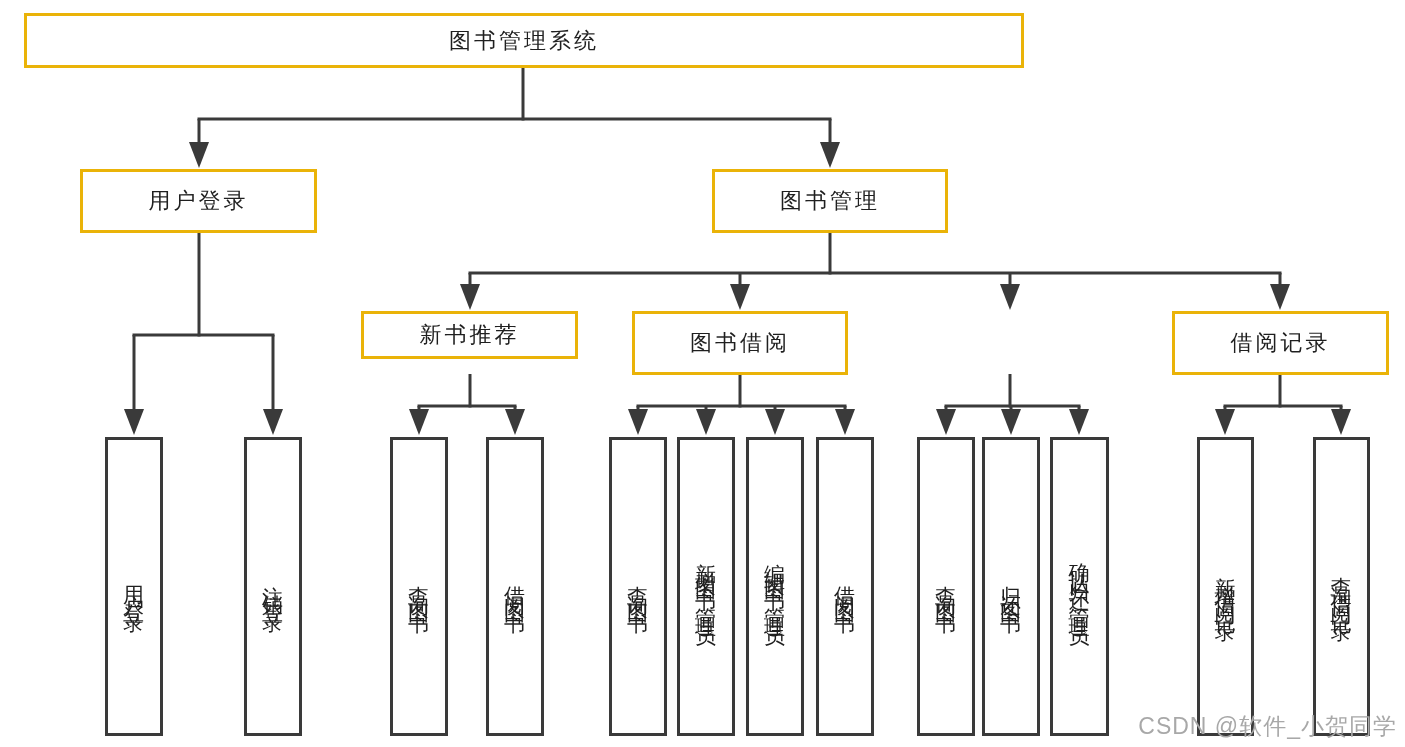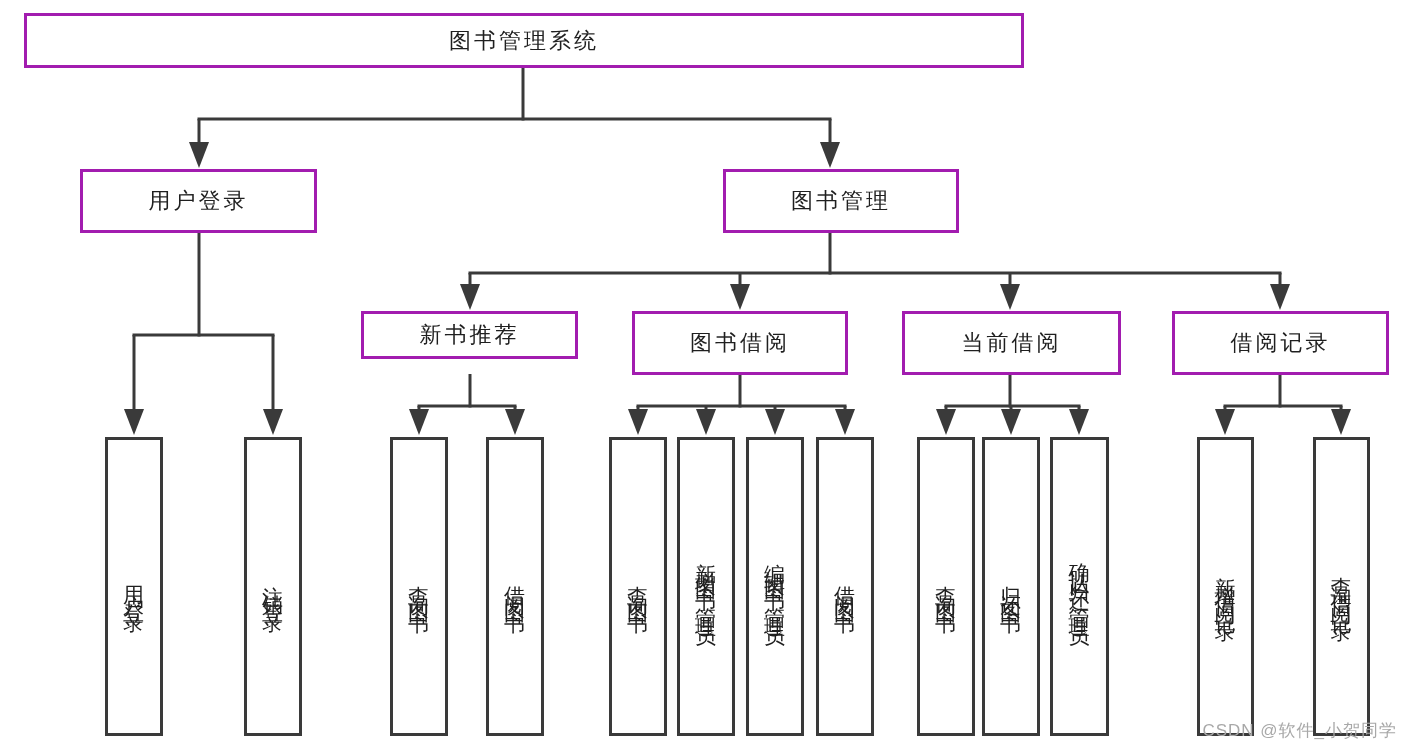--- a/index.html
+++ b/index.html
@@ -13,21 +13,21 @@
   }
   #wires {
     position: absolute;
     left: 0; top: 0;
     width: 1405px; height: 747px;
     pointer-events: none;
   }
   .node {
     position: absolute;
     box-sizing: border-box;
-    border: 3px solid #a21caf;
+    border: 3px solid #eab308;
     background: #ffffff;
     display: flex;
     align-items: center;
     justify-content: center;
     color: #1f1f1f;
     font-size: 22px;
     letter-spacing: 3px;
     white-space: nowrap;
   }
   .vnode {
@@ -45,21 +45,21 @@
     text-orientation: mixed;
     font-size: 21px;
     line-height: 1;
     letter-spacing: 9px;
     white-space: nowrap;
   }
   #watermark {
     position: absolute;
     right: 8px;
     bottom: 5px;
-    font-size: 17px;
+    font-size: 23px;
     color: #a8a8a8;
     letter-spacing: 1px;
     z-index: 5;
     text-align: center;
   }
 </style>
 </head>
 <body>
 
 <div id="canvas">
@@ -124,25 +124,24 @@
       <line x1="1225" y1="406" x2="1225" y2="419"></line>
       <polygon points="1215,409 1235,409 1225,435" stroke="none"></polygon>
       <line x1="1341" y1="406" x2="1341" y2="419"></line>
       <polygon points="1331,409 1351,409 1341,435" stroke="none"></polygon>
     </g>
   </svg>
 
   <div class="node" style="left:24px; top:13px; width:1000px; height:55px;">图书管理系统</div>
 
   <div class="node" style="left:80px; top:169px; width:237px; height:64px;">用户登录</div>
-  <div class="node" style="left:712px; top:169px; width:236px; height:64px;margin-left:11px;">图书管理</div>
+  <div class="node" style="left:712px; top:169px; width:236px; height:64px;">图书管理</div>
 
   <div class="node" style="left:361px; top:311px; width:217px; height:48px;">新书推荐</div>
   <div class="node" style="left:632px; top:311px; width:216px; height:64px;text-align:center;">图书借阅</div>
-  <div class="node" style="left:902px; top:311px; width:219px; height:64px;">当前借阅</div>
   <div class="node" style="left:1172px; top:311px; width:217px; height:64px;">借阅记录</div>
 
   <div class="vnode" style="left:105px; top:437px; width:58px; height:299px;">
     <span>用户登录</span>
   </div>
   <div class="vnode" style="left:244px; top:437px; width:58px; height:299px;">
     <span>注销登录</span>
   </div>
 
   <div class="vnode" style="left:390px; top:437px; width:58px; height:299px;">

